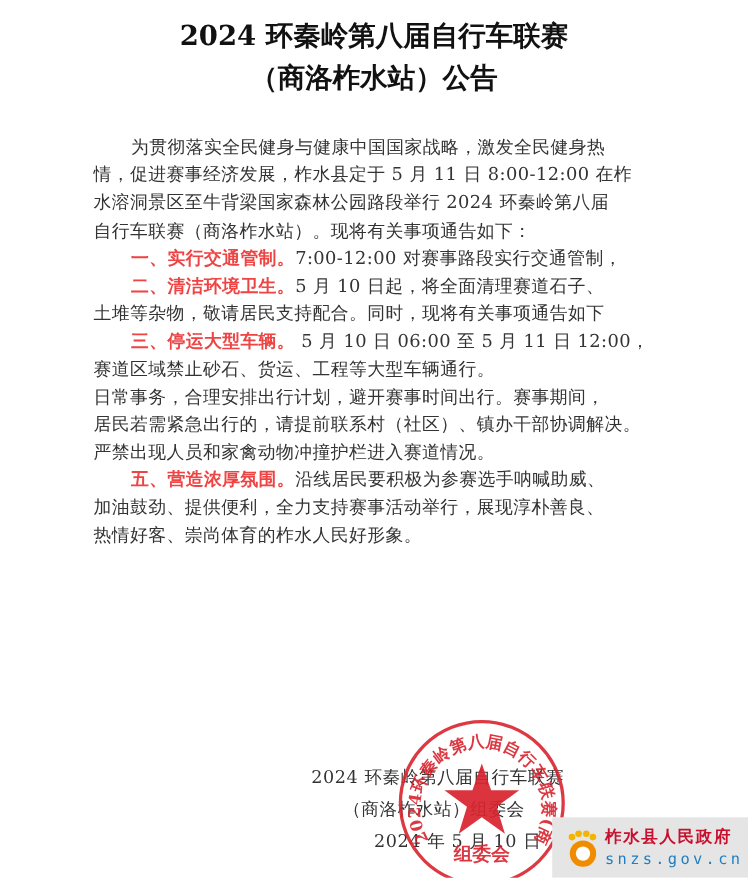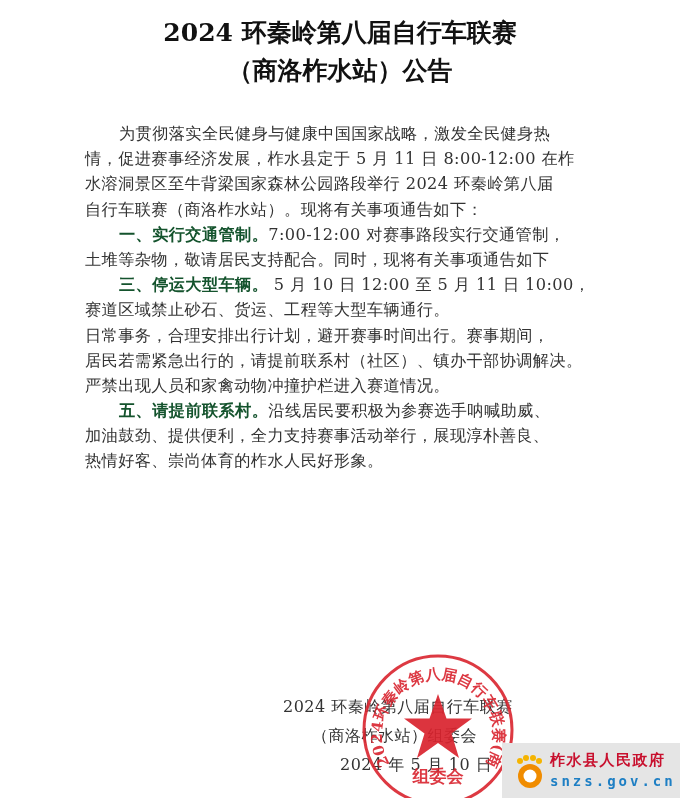--- a/index.html
+++ b/index.html
@@ -14,65 +14,66 @@
   }
   .t1 { top:16px; }
   .t2 { top:54px; }
   .body-text {
     position:absolute; left:85px; width:550px;
     font-size:16.2px; line-height:25.2px; color:#333;
     text-align:justify; letter-spacing:0.4px;
   }
   .line { height:25.2px; white-space:nowrap; overflow:visible; }
   .indent { padding-left:34px; }
-  .head { font-family:"DejaVu Sans","Liberation Sans",sans-serif; font-weight:bold; color:#14532d; }
+  .head { font-family:"DejaVu Sans","Liberation Sans",sans-serif; font-weight:bold; color:#ef4444; }
   .sign {
     position:absolute; font-size:16px; color:#333; white-space:nowrap; letter-spacing:0.5px;
   }
   .seal { position:absolute; left:360px; top:652px; width:156px; height:156px; }
   .watermark {
     position:absolute; left:502px; top:743px; width:178px; height:55px;
     background:#e5e5e5;
   }
   .wm-logo { position:absolute; left:8px; top:8px; width:40px; height:40px; }
   .wm-name {
     position:absolute; left:48px; top:8px; font-size:15px; font-weight:bold;
     color:#c8102e; letter-spacing:1.5px;
     font-family:"DejaVu Serif","Liberation Serif",serif;
   }
   .wm-url {
     position:absolute; left:48px; top:30px; font-size:14px; color:#1e7fc4;
-    letter-spacing:3px; font-family:"DejaVu Sans Mono","Liberation Mono",monospace;font-weight:bold;
+    letter-spacing:3px; font-family:"DejaVu Sans Mono","Liberation Mono",monospace;
   }
 </style>
 </head>
 <body>
 
 <div>
   <div class="title t1">2024 环秦岭第八届自行车联赛</div>
   <div class="title t2">（商洛柞水站）公告</div>
 
   <div class="body-text" style="top:121px;">
     <div class="line indent">为贯彻落实全民健身与健康中国国家战略，激发全民健身热</div>
     <div class="line">情，促进赛事经济发展，柞水县定于 5 月 11 日 8:00-12:00 在柞</div>
     <div class="line">水溶洞景区至牛背梁国家森林公园路段举行 2024 环秦岭第八届</div>
     <div class="line">自行车联赛（商洛柞水站）。现将有关事项通告如下：</div>
 
     <div class="line indent"><span class="head">一、实行交通管制。</span><span>7:00-12:00 对赛事路段实行交通管制，</span></div>
 
+    <div class="line indent"><span class="head">二、清洁环境卫生。</span><span>5 月 10 日起，将全面清理赛道石子、</span></div>
     <div class="line">土堆等杂物，敬请居民支持配合。同时，现将有关事项通告如下</div>
 
-    <div class="line indent"><span class="head">三、停运大型车辆。</span><span> 5 月 10 日 12:00 至 5 月 11 日 10:00，</span></div>
+    <div class="line indent"><span class="head">三、停运大型车辆。</span><span> 5 月 10 日 06:00 至 5 月 11 日 12:00，</span></div>
     <div class="line">赛道区域禁止砂石、货运、工程等大型车辆通行。</div>
 
     <div class="line">日常事务，合理安排出行计划，避开赛事时间出行。赛事期间，</div>
     <div class="line">居民若需紧急出行的，请提前联系村（社区）、镇办干部协调解决。</div>
     <div class="line">严禁出现人员和家禽动物冲撞护栏进入赛道情况。</div>
 
-    <div class="line indent"><span class="head">五、请提前联系村。</span><span>沿线居民要积极为参赛选手呐喊助威、</span></div>
+    <div class="line indent"><span class="head">五、营造浓厚氛围。</span><span>沿线居民要积极为参赛选手呐喊助威、</span></div>
     <div class="line">加油鼓劲、提供便利，全力支持赛事活动举行，展现淳朴善良、</div>
     <div class="line">热情好客、崇尚体育的柞水人民好形象。</div>
   </div>
 
   <div class="sign" style="left:283px; top:697px;">2024 环秦岭第八届自行车联赛</div>
   <div class="sign" style="left:312px; top:726px;">（商洛柞水站）组委会</div>
   <div class="sign" style="left:340px; top:755px;">2024 年 5 月 10 日</div>
 
   <svg class="seal" viewBox="0 0 156 156">
     <defs>

